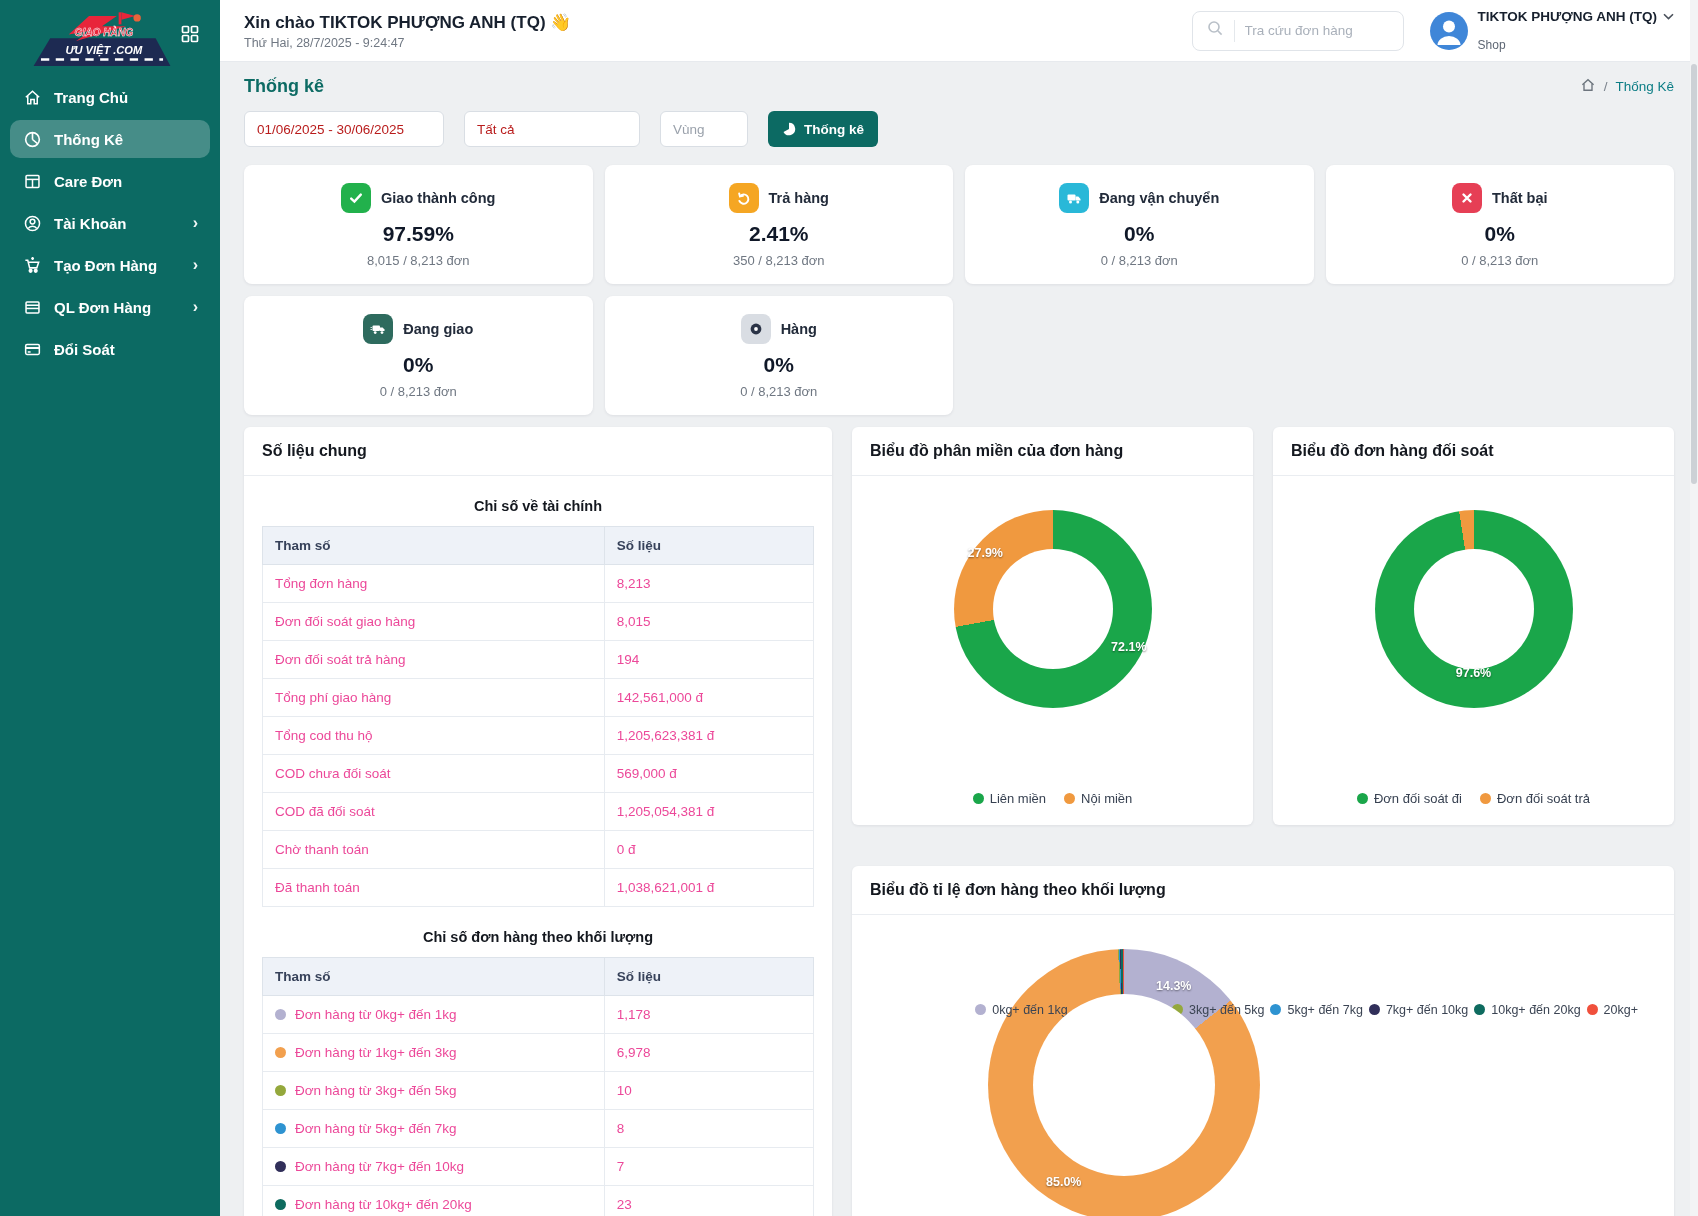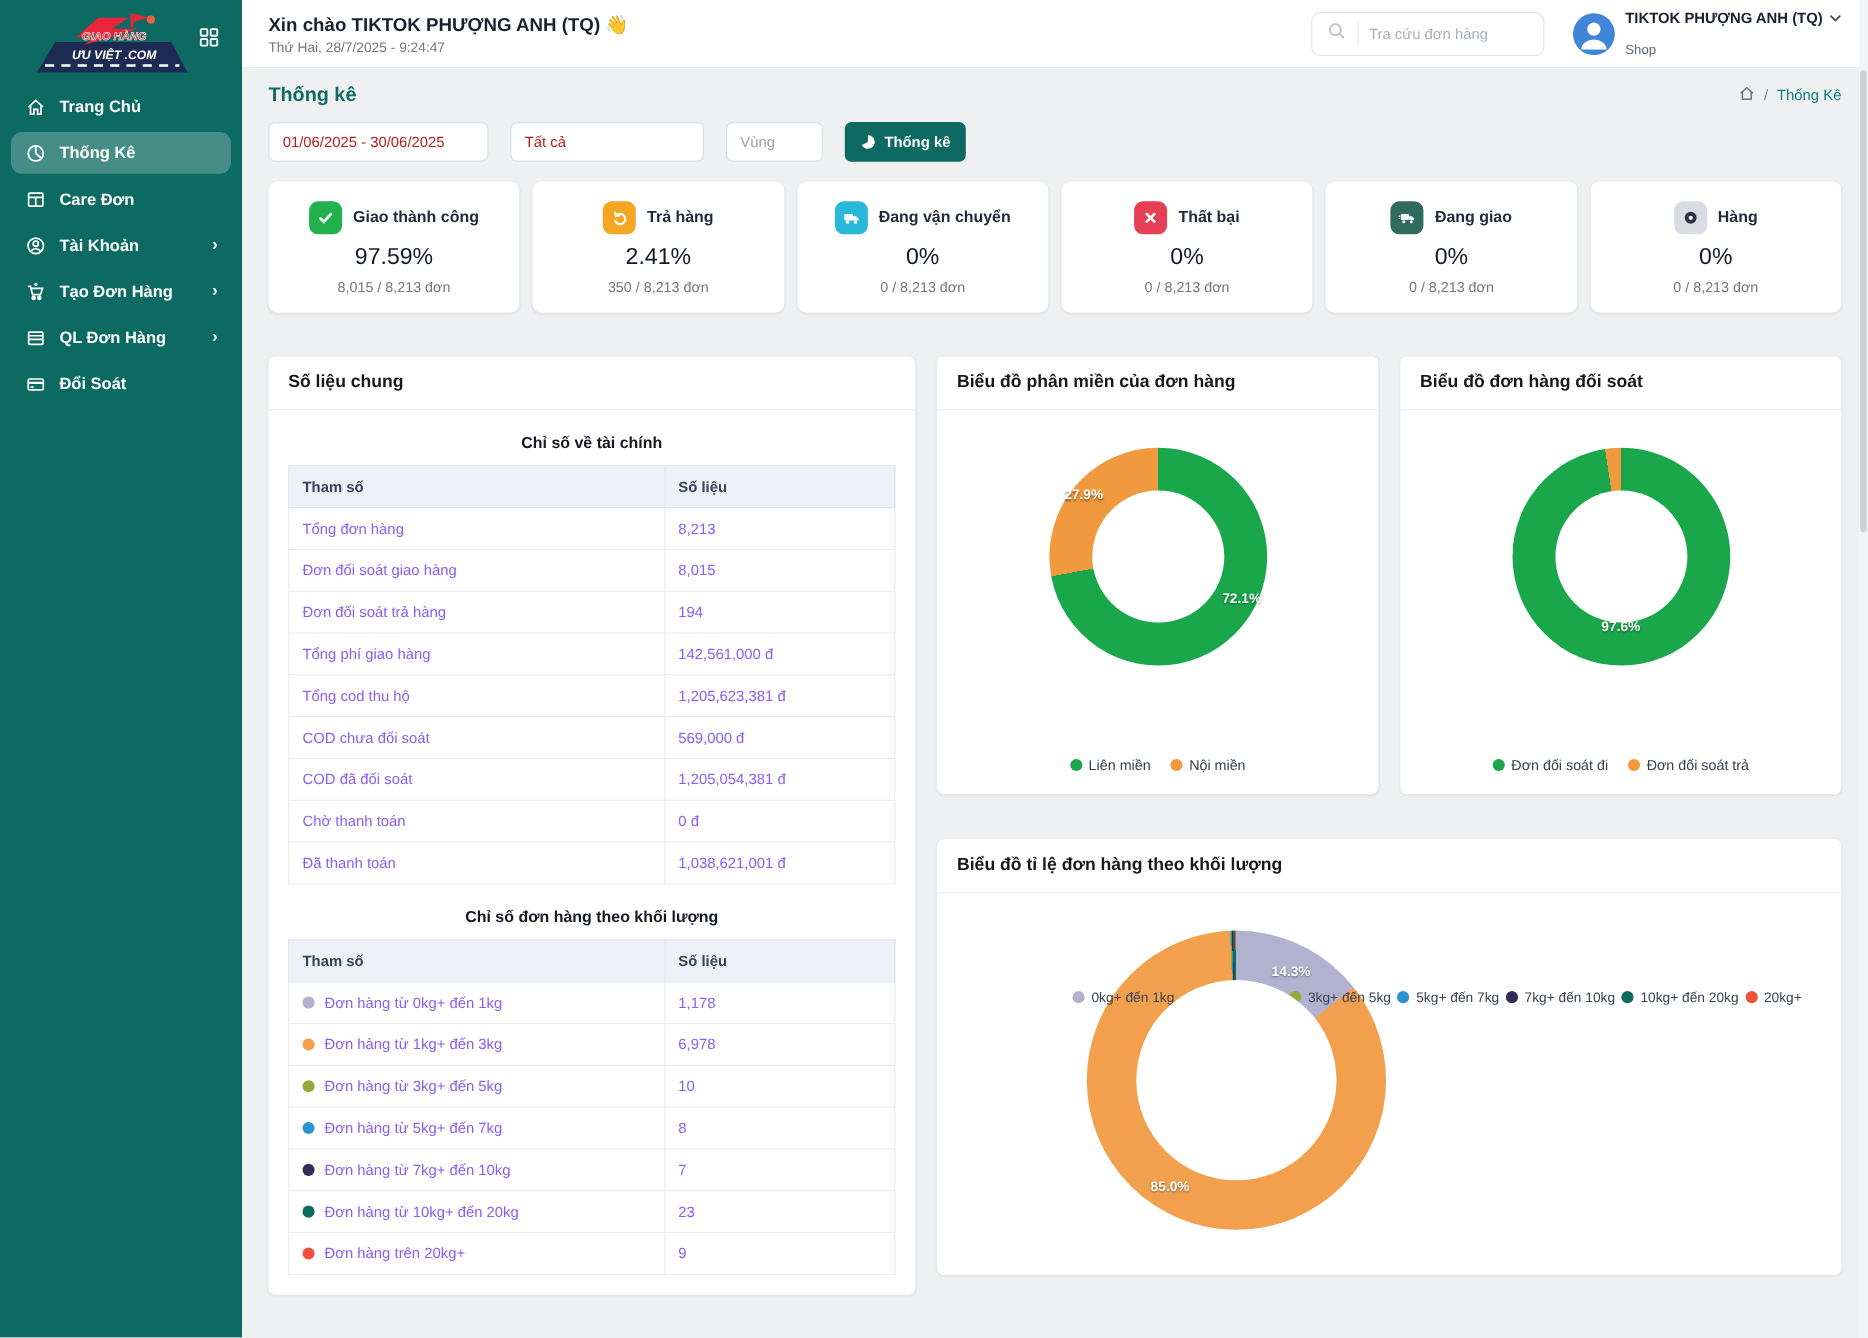--- a/index.html
+++ b/index.html
@@ -38,36 +38,36 @@
   .breadcrumb{display:flex;align-items:center;gap:8px;font-size:13.5px;color:#7a828c}
   .breadcrumb .cur{color:#0b7d85}
 
   .filters{display:flex;gap:20px;margin-bottom:18px}
   .field{height:36px;border:1px solid #d9dee4;border-radius:6px;background:#fff;padding:0 12px;font-size:13.5px;display:flex;align-items:center;color:#b91c1c}
   .field.date{width:200px}
   .field.status{width:176px}
   .field.region{width:88px;color:#9aa1ab}
   .btn-primary{height:36px;border:0;border-radius:6px;background:#0c6a63;color:#fff;font-size:13.5px;font-weight:bold;padding:0 14px;display:flex;align-items:center;gap:8px;cursor:pointer;font-family:inherit}
 
-  .cards-row{display:grid;grid-template-columns:repeat(6,1fr);gap:12px;margin-bottom:40px}
+  .cards-row{display:grid;grid-template-columns:repeat(4,1fr);gap:12px;margin-bottom:12px}
   .stat-card{background:#fff;border-radius:8px;box-shadow:0 1px 3px rgba(20,30,50,.08);padding:18px 10px 16px;text-align:center}
   .stat-head{display:flex;align-items:center;justify-content:center;gap:10px;font-weight:bold;font-size:14.5px;color:#222b3a}
   .badge{width:30px;height:30px;border-radius:8px;display:flex;align-items:center;justify-content:center;flex-shrink:0}
-  .pct{font-size:21px;font-weight:normal;color:#101828;margin-top:9px}
+  .pct{font-size:21px;font-weight:bold;color:#101828;margin-top:9px}
   .sub{font-size:13px;color:#6f7782;margin-top:7px}
 
   .grid{display:grid;grid-template-columns:588px 1fr 1fr;grid-auto-rows:min-content;gap:22px 20px;padding-bottom:24px}
   .card{background:#fff;border-radius:6px;box-shadow:0 1px 3px rgba(20,30,50,.08)}
   .card-title{padding:15px 18px;font-size:16px;font-weight:bold;color:#14181f;border-bottom:1px solid #eaedf1}
   .left-card{grid-row:1/3}
   .left-body{padding:16px 18px 18px}
   .tbl-caption{text-align:center;font-weight:bold;font-size:14.5px;color:#14181f;margin:6px 0 12px}
   table{width:100%;border-collapse:collapse;font-size:13.5px}
   th{background:#eef2f8;text-align:left;padding:11px 12px;border:1px solid #dde3ea;color:#37425a;font-weight:bold}
-  td{padding:11px 12px;border:1px solid #e7ebf0;border-top:0;color:#8b5cf6}
+  td{padding:11px 12px;border:1px solid #e7ebf0;border-top:0;color:#ec4899}
   td.val,th.val{width:38%}
   .dot{display:inline-block;width:11px;height:11px;border-radius:50%;margin-right:9px;vertical-align:-1px}
   .weight-tbl{margin-top:6px}
   .mt{margin-top:22px}
 
   .chart-card{height:398px;position:relative}
   .chart-body{position:relative;height:346px}
   .donut{width:198px;height:198px;border-radius:50%;position:absolute;left:50%;top:34px;transform:translateX(-50%)}
   .donut::after{content:"";position:absolute;inset:39px;background:#fff;border-radius:50%;z-index:1}
   .donut-lg{width:272px;height:272px;border-radius:50%;position:absolute;left:136px;top:34px}

